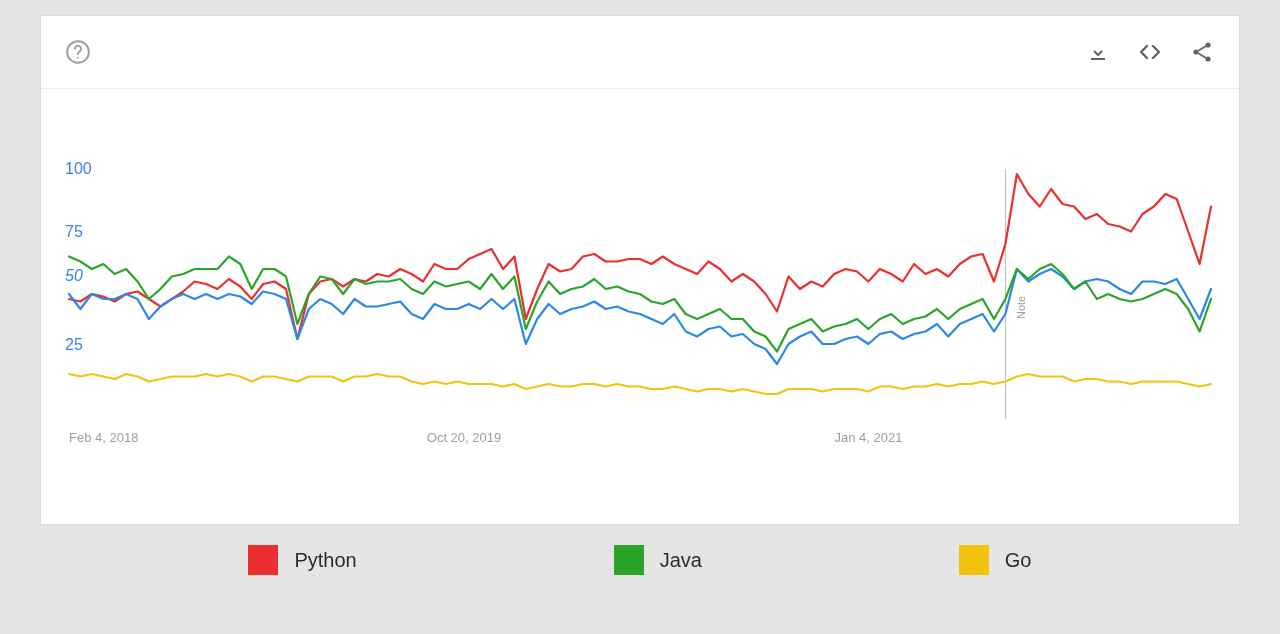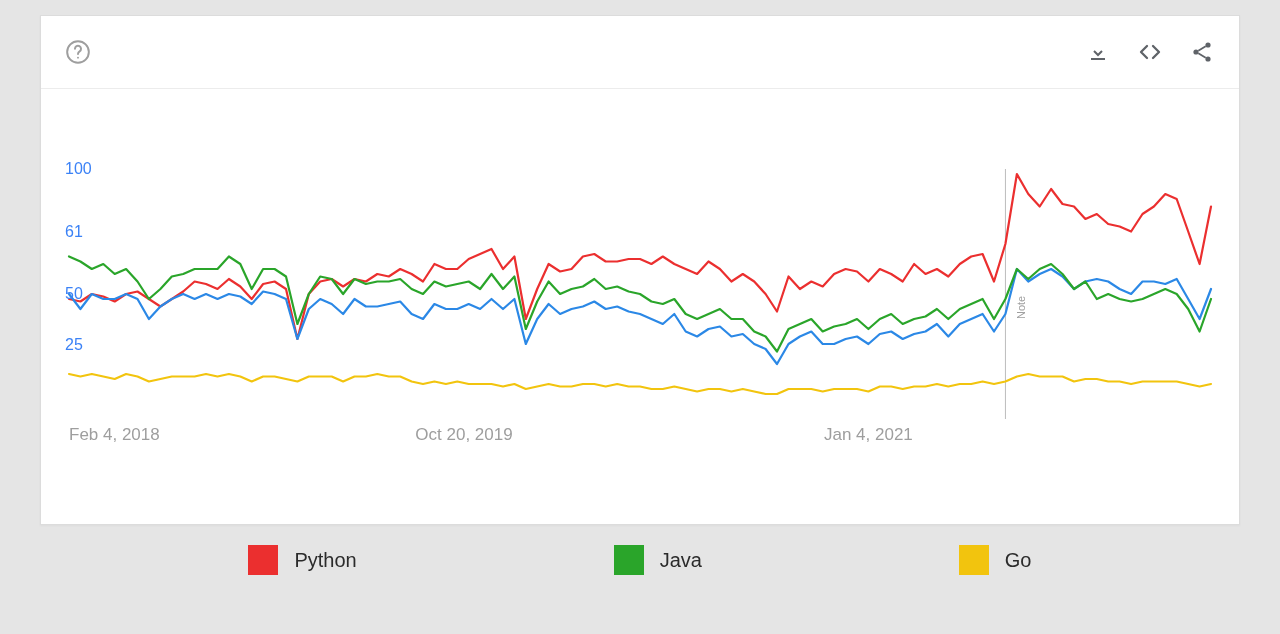--- a/index.html
+++ b/index.html
@@ -55,21 +55,21 @@
   .y-tick {
     position: absolute;
     left: -4px;
     font-size: 16px;
     color: #3b82f6;
     transform: translateY(-50%);
   }
   .x-tick {
     position: absolute;
     bottom: -26px;
-    font-size: 17px;
+    font-size: 13px;
     color: #9e9e9e;
     transform: translateX(-50%);
     white-space: nowrap;
   }
   .x-tick.first { transform: translateX(0); }
   svg.lines {
     position: absolute;
     inset: 0;
     width: 100%;
     height: 100%;
@@ -150,22 +150,22 @@
   <div class="chart-wrap">
     <div class="plot" id="plot">
       <svg class="lines" id="lines-svg" preserveAspectRatio="none" viewBox="0 0 1142 250">
           <line x1="936.4399999999999" x2="936.4399999999999" y1="0" y2="250" class="vline"></line>
           <path d="M 0.0 130.0 L 11.4 132.5 L 22.8 125.0 L 34.3 127.5 L 45.7 132.5 L 57.1 125.0 L 68.5 122.5 L 79.9 130.0 L 91.4 137.5 L 102.8 130.0 L 114.2 122.5 L 125.6 112.5 L 137.0 115.0 L 148.5 120.0 L 159.9 110.0 L 171.3 117.5 L 182.7 130.0 L 194.1 115.0 L 205.6 112.5 L 217.0 120.0 L 228.4 170.0 L 239.8 125.0 L 251.2 112.5 L 262.7 110.0 L 274.1 117.5 L 285.5 110.0 L 296.9 112.5 L 308.3 105.0 L 319.8 107.5 L 331.2 100.0 L 342.6 105.0 L 354.0 112.5 L 365.4 95.0 L 376.9 100.0 L 388.3 100.0 L 399.7 90.0 L 411.1 85.0 L 422.5 80.0 L 434.0 100.0 L 445.4 87.5 L 456.8 150.0 L 468.2 120.0 L 479.6 95.0 L 491.1 102.5 L 502.5 100.0 L 513.9 87.5 L 525.3 85.0 L 536.7 92.5 L 548.2 92.5 L 559.6 90.0 L 571.0 90.0 L 582.4 95.0 L 593.8 87.5 L 605.3 95.0 L 616.7 100.0 L 628.1 105.0 L 639.5 92.5 L 650.9 100.0 L 662.4 112.5 L 673.8 105.0 L 685.2 112.5 L 696.6 125.0 L 708.0 142.5 L 719.5 107.5 L 730.9 120.0 L 742.3 112.5 L 753.7 117.5 L 765.1 105.0 L 776.6 100.0 L 788.0 102.5 L 799.4 112.5 L 810.8 100.0 L 822.2 105.0 L 833.7 112.5 L 845.1 95.0 L 856.5 105.0 L 867.9 100.0 L 879.3 107.5 L 890.8 95.0 L 902.2 87.5 L 913.6 85.0 L 925.0 112.5 L 936.4 75.0 L 947.9 5.0 L 959.3 25.0 L 970.7 37.5 L 982.1 20.0 L 993.5 35.0 L 1005.0 37.5 L 1016.4 50.0 L 1027.8 45.0 L 1039.2 55.0 L 1050.6 57.5 L 1062.1 62.5 L 1073.5 45.0 L 1084.9 37.5 L 1096.3 25.0 L 1107.7 30.0 L 1119.2 62.5 L 1130.6 95.0 L 1142.0 37.5" fill="none" stroke="#eb2f2f" stroke-width="2.2" stroke-linejoin="round" stroke-linecap="round"></path>
           <path d="M 0.0 125.0 L 11.4 140.0 L 22.8 125.0 L 34.3 130.0 L 45.7 130.0 L 57.1 125.0 L 68.5 130.0 L 79.9 150.0 L 91.4 137.5 L 102.8 130.0 L 114.2 125.0 L 125.6 130.0 L 137.0 125.0 L 148.5 130.0 L 159.9 125.0 L 171.3 127.5 L 182.7 135.0 L 194.1 122.5 L 205.6 125.0 L 217.0 130.0 L 228.4 170.0 L 239.8 140.0 L 251.2 130.0 L 262.7 135.0 L 274.1 145.0 L 285.5 130.0 L 296.9 137.5 L 308.3 137.5 L 319.8 135.0 L 331.2 132.5 L 342.6 145.0 L 354.0 150.0 L 365.4 135.0 L 376.9 140.0 L 388.3 140.0 L 399.7 135.0 L 411.1 140.0 L 422.5 130.0 L 434.0 140.0 L 445.4 130.0 L 456.8 175.0 L 468.2 150.0 L 479.6 135.0 L 491.1 145.0 L 502.5 140.0 L 513.9 137.5 L 525.3 132.5 L 536.7 140.0 L 548.2 137.5 L 559.6 142.5 L 571.0 145.0 L 582.4 150.0 L 593.8 155.0 L 605.3 145.0 L 616.7 162.5 L 628.1 167.5 L 639.5 160.0 L 650.9 157.5 L 662.4 167.5 L 673.8 165.0 L 685.2 175.0 L 696.6 180.0 L 708.0 195.0 L 719.5 175.0 L 730.9 167.5 L 742.3 162.5 L 753.7 175.0 L 765.1 175.0 L 776.6 170.0 L 788.0 167.5 L 799.4 175.0 L 810.8 165.0 L 822.2 162.5 L 833.7 170.0 L 845.1 165.0 L 856.5 162.5 L 867.9 155.0 L 879.3 167.5 L 890.8 155.0 L 902.2 150.0 L 913.6 145.0 L 925.0 162.5 L 936.4 145.0 L 947.9 100.0 L 959.3 112.5 L 970.7 105.0 L 982.1 100.0 L 993.5 107.5 L 1005.0 120.0 L 1016.4 112.5 L 1027.8 110.0 L 1039.2 112.5 L 1050.6 120.0 L 1062.1 125.0 L 1073.5 112.5 L 1084.9 112.5 L 1096.3 115.0 L 1107.7 110.0 L 1119.2 130.0 L 1130.6 150.0 L 1142.0 120.0" fill="none" stroke="#2b88e6" stroke-width="2.2" stroke-linejoin="round" stroke-linecap="round"></path>
           <path d="M 0.0 87.5 L 11.4 92.5 L 22.8 100.0 L 34.3 95.0 L 45.7 105.0 L 57.1 100.0 L 68.5 112.5 L 79.9 130.0 L 91.4 120.0 L 102.8 107.5 L 114.2 105.0 L 125.6 100.0 L 137.0 100.0 L 148.5 100.0 L 159.9 87.5 L 171.3 95.0 L 182.7 120.0 L 194.1 100.0 L 205.6 100.0 L 217.0 107.5 L 228.4 155.0 L 239.8 125.0 L 251.2 107.5 L 262.7 110.0 L 274.1 125.0 L 285.5 110.0 L 296.9 115.0 L 308.3 112.5 L 319.8 112.5 L 331.2 110.0 L 342.6 120.0 L 354.0 125.0 L 365.4 112.5 L 376.9 117.5 L 388.3 115.0 L 399.7 112.5 L 411.1 120.0 L 422.5 105.0 L 434.0 120.0 L 445.4 107.5 L 456.8 160.0 L 468.2 132.5 L 479.6 112.5 L 491.1 125.0 L 502.5 120.0 L 513.9 117.5 L 525.3 110.0 L 536.7 120.0 L 548.2 117.5 L 559.6 122.5 L 571.0 125.0 L 582.4 132.5 L 593.8 135.0 L 605.3 130.0 L 616.7 145.0 L 628.1 150.0 L 639.5 145.0 L 650.9 140.0 L 662.4 150.0 L 673.8 150.0 L 685.2 162.5 L 696.6 167.5 L 708.0 182.5 L 719.5 160.0 L 730.9 155.0 L 742.3 150.0 L 753.7 162.5 L 765.1 157.5 L 776.6 155.0 L 788.0 150.0 L 799.4 160.0 L 810.8 150.0 L 822.2 145.0 L 833.7 155.0 L 845.1 150.0 L 856.5 147.5 L 867.9 140.0 L 879.3 150.0 L 890.8 140.0 L 902.2 135.0 L 913.6 130.0 L 925.0 150.0 L 936.4 130.0 L 947.9 100.0 L 959.3 110.0 L 970.7 100.0 L 982.1 95.0 L 993.5 105.0 L 1005.0 120.0 L 1016.4 112.5 L 1027.8 130.0 L 1039.2 125.0 L 1050.6 130.0 L 1062.1 132.5 L 1073.5 130.0 L 1084.9 125.0 L 1096.3 120.0 L 1107.7 125.0 L 1119.2 140.0 L 1130.6 162.5 L 1142.0 130.0" fill="none" stroke="#2aa52a" stroke-width="2.2" stroke-linejoin="round" stroke-linecap="round"></path>
           <path d="M 0.0 205.0 L 11.4 207.5 L 22.8 205.0 L 34.3 207.5 L 45.7 210.0 L 57.1 205.0 L 68.5 207.5 L 79.9 212.5 L 91.4 210.0 L 102.8 207.5 L 114.2 207.5 L 125.6 207.5 L 137.0 205.0 L 148.5 207.5 L 159.9 205.0 L 171.3 207.5 L 182.7 212.5 L 194.1 207.5 L 205.6 207.5 L 217.0 210.0 L 228.4 212.5 L 239.8 207.5 L 251.2 207.5 L 262.7 207.5 L 274.1 212.5 L 285.5 207.5 L 296.9 207.5 L 308.3 205.0 L 319.8 207.5 L 331.2 207.5 L 342.6 212.5 L 354.0 215.0 L 365.4 212.5 L 376.9 215.0 L 388.3 212.5 L 399.7 215.0 L 411.1 215.0 L 422.5 215.0 L 434.0 217.5 L 445.4 215.0 L 456.8 220.0 L 468.2 217.5 L 479.6 215.0 L 491.1 217.5 L 502.5 217.5 L 513.9 215.0 L 525.3 215.0 L 536.7 217.5 L 548.2 215.0 L 559.6 217.5 L 571.0 217.5 L 582.4 220.0 L 593.8 220.0 L 605.3 217.5 L 616.7 220.0 L 628.1 222.5 L 639.5 220.0 L 650.9 220.0 L 662.4 222.5 L 673.8 220.0 L 685.2 222.5 L 696.6 225.0 L 708.0 225.0 L 719.5 220.0 L 730.9 220.0 L 742.3 220.0 L 753.7 222.5 L 765.1 220.0 L 776.6 220.0 L 788.0 220.0 L 799.4 222.5 L 810.8 217.5 L 822.2 217.5 L 833.7 220.0 L 845.1 217.5 L 856.5 217.5 L 867.9 215.0 L 879.3 217.5 L 890.8 215.0 L 902.2 215.0 L 913.6 212.5 L 925.0 215.0 L 936.4 212.5 L 947.9 207.5 L 959.3 205.0 L 970.7 207.5 L 982.1 207.5 L 993.5 207.5 L 1005.0 212.5 L 1016.4 210.0 L 1027.8 210.0 L 1039.2 212.5 L 1050.6 212.5 L 1062.1 215.0 L 1073.5 212.5 L 1084.9 212.5 L 1096.3 212.5 L 1107.7 212.5 L 1119.2 215.0 L 1130.6 217.5 L 1142.0 215.0" fill="none" stroke="#f2c40e" stroke-width="2.2" stroke-linejoin="round" stroke-linecap="round"></path>
         </svg>
     <div class="y-tick" style="top: 176px;">25</div>
-        <div class="y-tick" style="top: 125px;">50</div>
-        <div class="y-tick" style="top: 62.5px;">61</div>
+        <div class="y-tick" style="top: 107px; font-style: italic;">50</div>
+        <div class="y-tick" style="top: 62.5px;">75</div>
         <div class="y-tick" style="top: 0px;">100</div>
         <div class="x-tick first" style="left: 0px;">Feb 4, 2018</div>
         <div class="x-tick" style="left: 395px;">Oct 20, 2019</div>
         <div class="x-tick" style="left: 799.4px;">Jan 4, 2021</div>
         <div class="note-label" style="left: 946.44px; top: 150px;">Note</div>
       </div>
   </div>
 </div>
 
 <div class="legend" id="legend">

